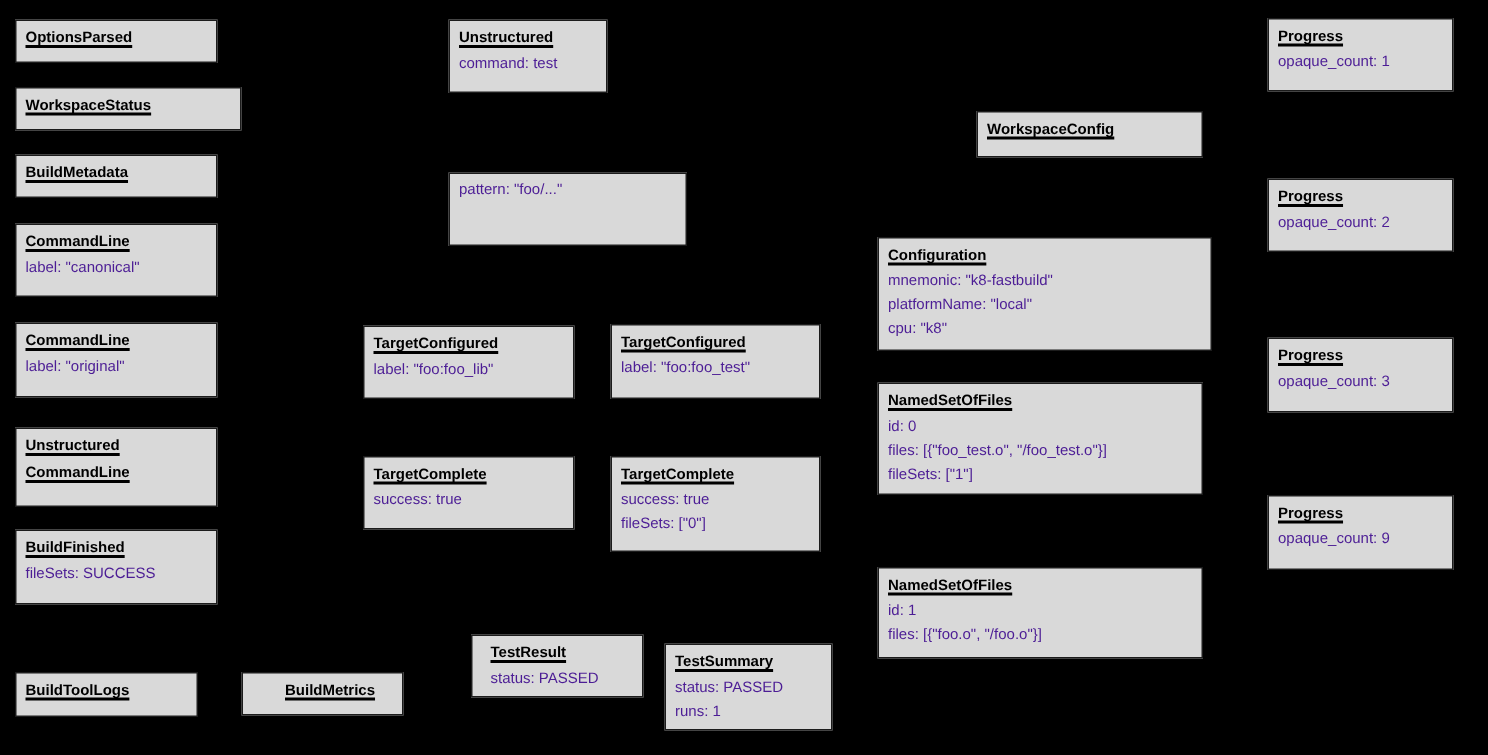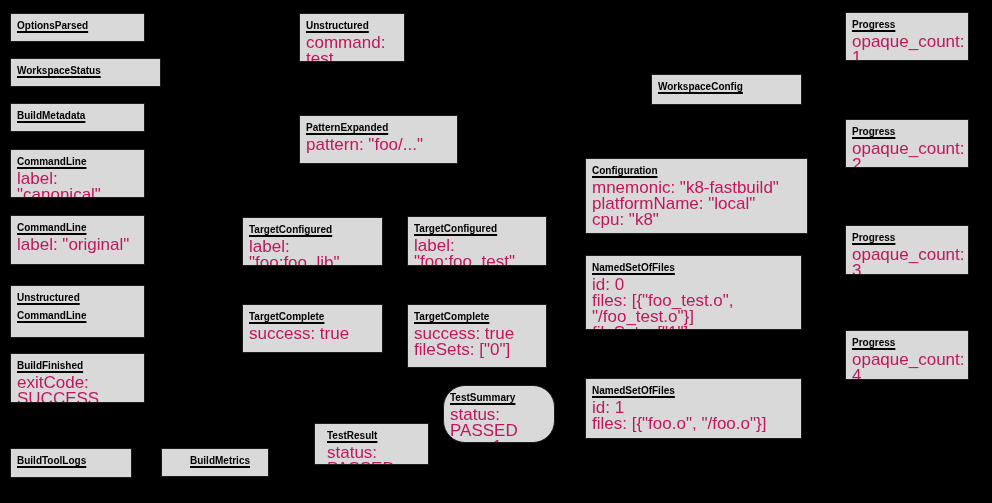--- a/index.html
+++ b/index.html
@@ -28,24 +28,24 @@
     font-weight: bold;
     font-size: 10px;
     line-height: 18px;
     text-decoration: underline;
     text-decoration-thickness: 2px;
     text-underline-offset: 2px;
     white-space: pre-line;
     color: #000000;
   }
   .node-body {
-    font-size: 17px;
+    font-size: 10px;
     line-height: 16px;
     white-space: pre-line;
-    color: #be185d;
+    color: #4c1d95;
   }
 </style>
 </head>
 <body>
 
 <div class="canvas" id="event-graph">
     <div class="node" style="left: 10px; top: 13px; width: 135px; height: 29px;">
       <div class="node-title">OptionsParsed</div>
       <div class="node-body"></div>
     </div>
@@ -65,36 +65,35 @@
       <div class="node-title">CommandLine</div>
       <div class="node-body">label: "original"</div>
     </div>
     <div class="node" style="left: 10px; top: 285px; width: 135px; height: 53px;">
       <div class="node-title">Unstructured
 CommandLine</div>
       <div class="node-body"></div>
     </div>
     <div class="node" style="left: 10px; top: 353px; width: 135px; height: 50px;">
       <div class="node-title">BuildFinished</div>
-      <div class="node-body">exitCode: SUCCESS</div>
+      <div class="node-body">fileSets: SUCCESS</div>
     </div>
     <div class="node" style="left: 10px; top: 448px; width: 122px; height: 30px;">
       <div class="node-title">BuildToolLogs</div>
       <div class="node-body"></div>
     </div>
     <div class="node" style="left: 161px; top: 448px; width: 108px; height: 29px; padding-left: 28px;">
       <div class="node-title">BuildMetrics</div>
       <div class="node-body"></div>
     </div>
     <div class="node" style="left: 299px; top: 13px; width: 106px; height: 49px;">
       <div class="node-title">Unstructured</div>
       <div class="node-body">command: test</div>
     </div>
     <div class="node" style="left: 299px; top: 115px; width: 159px; height: 49px;">
-      <div class="node-title">PatternExpanded</div>
       <div class="node-body">pattern: "foo/..."</div>
     </div>
     <div class="node" style="left: 242px; top: 217px; width: 141px; height: 49px;">
       <div class="node-title">TargetConfigured</div>
       <div class="node-body">label: "foo:foo_lib"</div>
     </div>
     <div class="node" style="left: 407px; top: 216px; width: 140px; height: 50px;">
       <div class="node-title">TargetConfigured</div>
       <div class="node-body">label: "foo:foo_test"</div>
     </div>
@@ -104,21 +103,21 @@
     </div>
     <div class="node" style="left: 407px; top: 304px; width: 140px; height: 64px;">
       <div class="node-title">TargetComplete</div>
       <div class="node-body">success: true
 fileSets: ["0"]</div>
     </div>
     <div class="node" style="left: 314px; top: 423px; width: 115px; height: 42px; padding-left: 12px;">
       <div class="node-title">TestResult</div>
       <div class="node-body">status: PASSED</div>
     </div>
-    <div class="node" style="left: 443px; top: 385px; width: 112px; height: 58px; border-radius: 22px;">
+    <div class="node" style="left: 443px; top: 429px; width: 112px; height: 58px;">
       <div class="node-title">TestSummary</div>
       <div class="node-body">status: PASSED
 runs: 1</div>
     </div>
     <div class="node" style="left: 651px; top: 74px; width: 151px; height: 31px;">
       <div class="node-title">WorkspaceConfig</div>
       <div class="node-body"></div>
     </div>
     <div class="node" style="left: 585px; top: 158px; width: 223px; height: 76px;">
       <div class="node-title">Configuration</div>
@@ -144,15 +143,15 @@
     <div class="node" style="left: 845px; top: 119px; width: 124px; height: 49px;">
       <div class="node-title">Progress</div>
       <div class="node-body">opaque_count: 2</div>
     </div>
     <div class="node" style="left: 845px; top: 225px; width: 124px; height: 50px;">
       <div class="node-title">Progress</div>
       <div class="node-body">opaque_count: 3</div>
     </div>
     <div class="node" style="left: 845px; top: 330px; width: 124px; height: 50px;">
       <div class="node-title">Progress</div>
-      <div class="node-body">opaque_count: 4</div>
+      <div class="node-body">opaque_count: 9</div>
     </div>
   </div>
 
 </body></html>

